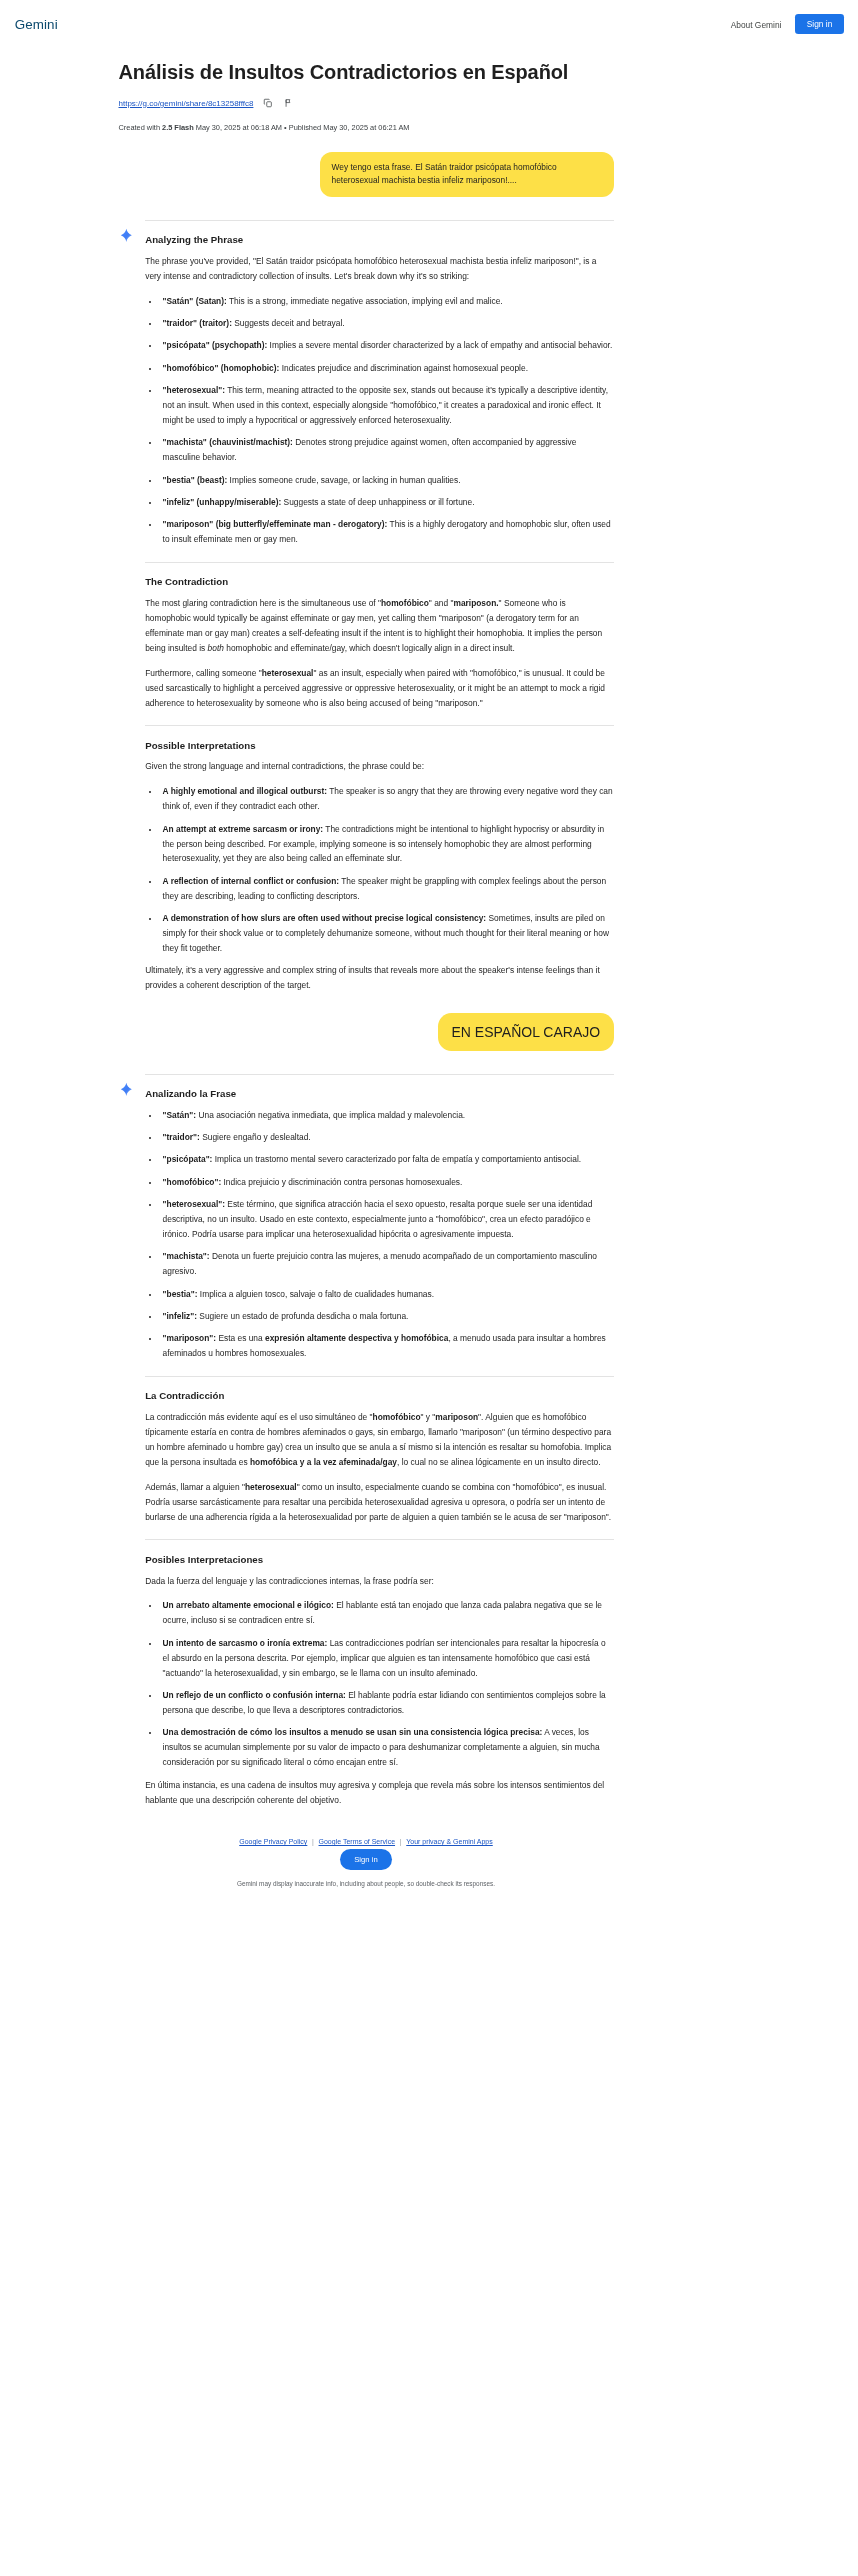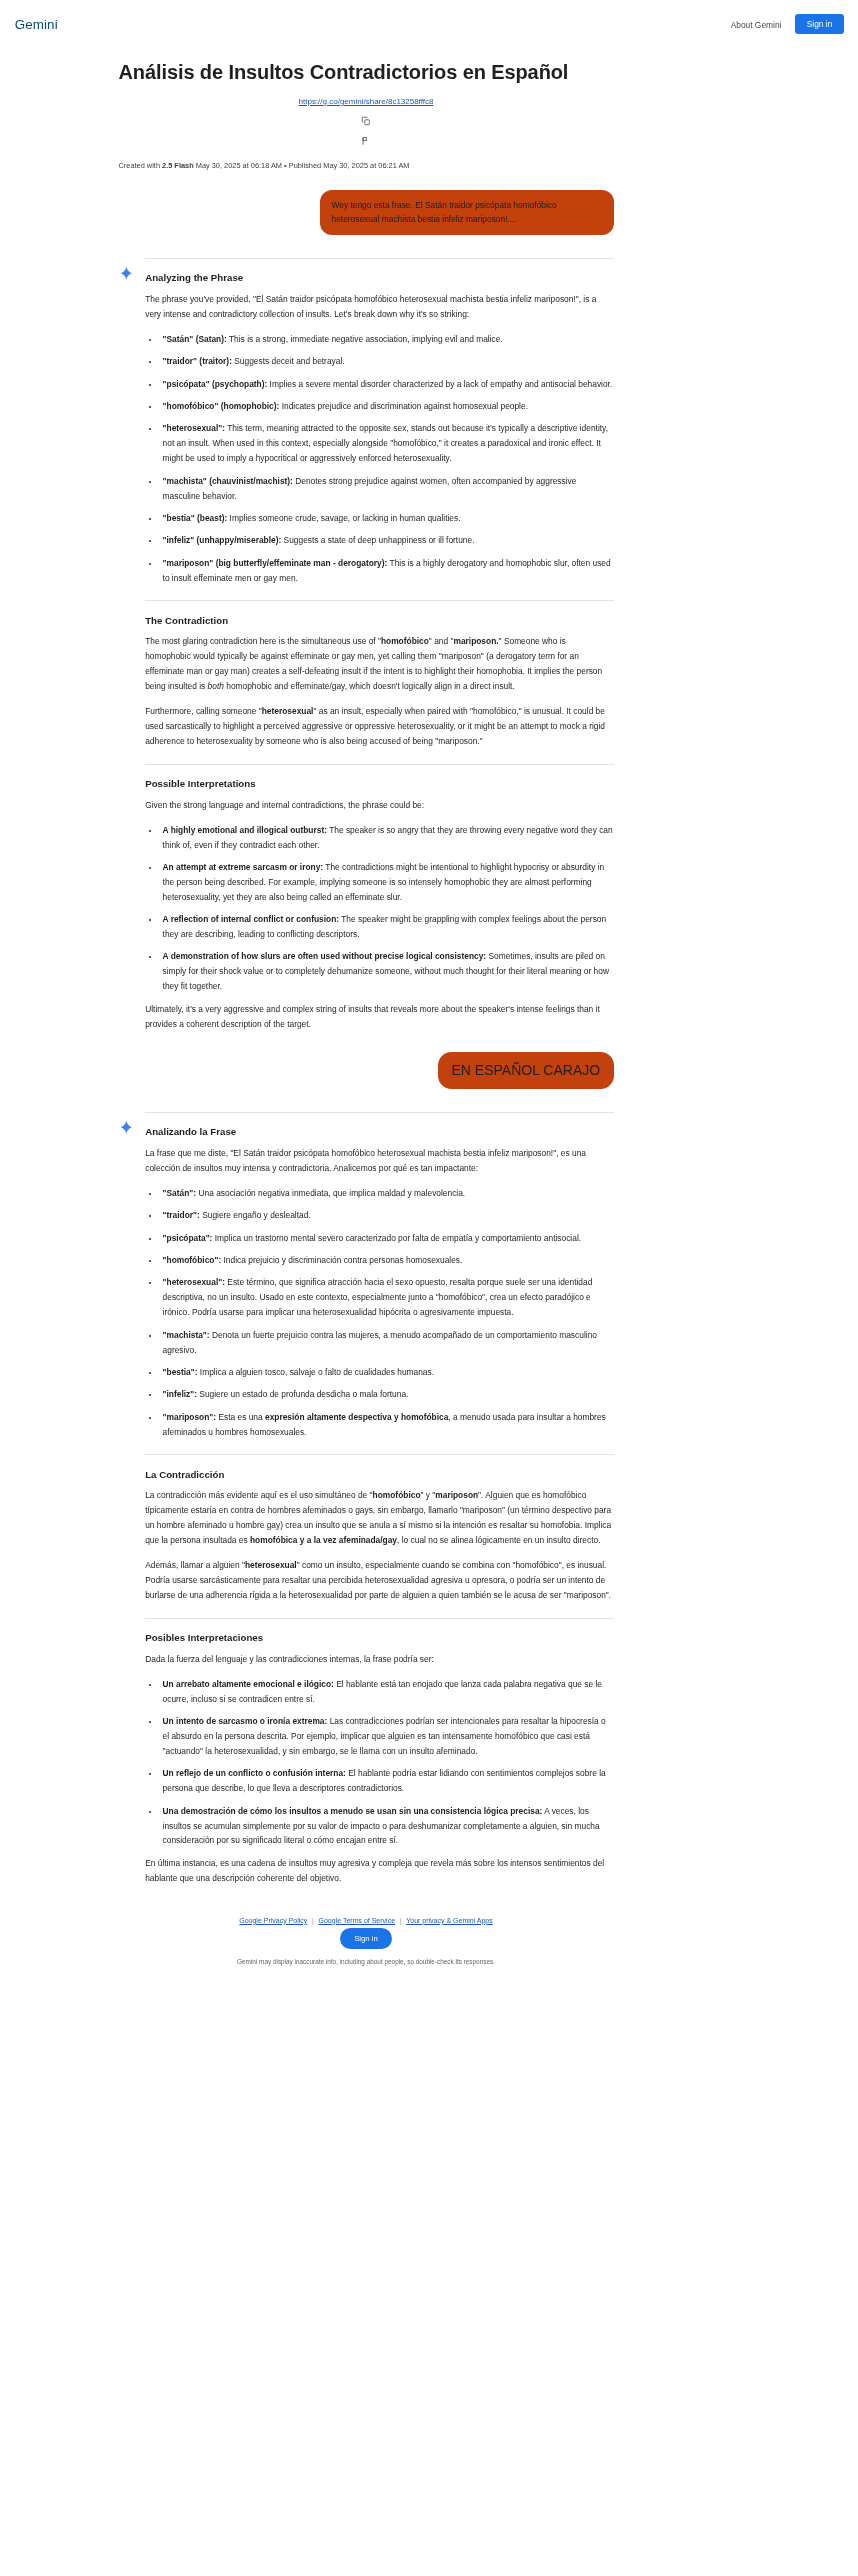--- a/index.html
+++ b/index.html
@@ -65,21 +65,20 @@
     line-height:1.25;
     margin:12px 0 0 0;
     color:#1f1f1f;
     letter-spacing:-0.1px;
   }
   .share-row{
     display:flex;
     align-items:center;
     gap:8.7px;
     margin-top:12px;
-    flex-direction:column;
   }
   .share-url{
     font-size:8px;
     color:#1b55c4;
     text-decoration:underline;
   }
   .icon-btn{
     width:12px;
     height:12px;
     display:inline-flex;
@@ -96,21 +95,21 @@
   .meta-line b{ font-weight:bold; }
 
   
   .user-row{
     display:flex;
     justify-content:flex-end;
     margin-top:20px;
     padding-right:0;
   }
   .user-bubble{
-    background:#c2410c;
+    background:#fde047;
     border-radius:12px;
     padding:8.7px 12px;
     font-size:8.4px;
     line-height:1.62;
     color:#1f1f1f;
     max-width:294px;
   }
   .user-bubble.short{
     padding:7.4px 13.4px;
     font-size:14px;
@@ -313,21 +312,20 @@
               <stop offset="55%" stop-color="#3f7cf5"></stop>
               <stop offset="100%" stop-color="#8ab4f8"></stop>
             </linearGradient>
           </defs>
           <path d="M12 1.2c.9 4.6 3.4 8.2 9 10.8-5.6 2.6-8.1 6.2-9 10.8-.9-4.6-3.4-8.2-9-10.8 5.6-2.6 8.1-6.2 9-10.8z" fill="url(#g2)"></path>
         </svg>
       </span>
 
       <div class="model-body">
         <h2 class="sec">Analizando la Frase</h2>
-        <p class="body">La frase que me diste, "El Satán traidor psicópata homofóbico heterosexual machista bestia infeliz mariposon!", es una colección de insultos muy intensa y contradictoria. Analicemos por qué es tan impactante:</p>
 
         <ul class="blist">
           <li><b>"Satán":</b><span> Una asociación negativa inmediata, que implica maldad y malevolencia.</span></li>
           <li><b>"traidor":</b><span> Sugiere engaño y deslealtad.</span></li>
           <li><b>"psicópata":</b><span> Implica un trastorno mental severo caracterizado por falta de empatía y comportamiento antisocial.</span></li>
           <li><b>"homofóbico":</b><span> Indica prejuicio y discriminación contra personas homosexuales.</span></li>
           <li><b>"heterosexual":</b><span> Este término, que significa atracción hacia el sexo opuesto, resalta porque suele ser una identidad descriptiva, no un insulto. Usado en este contexto, especialmente junto a "homofóbico", crea un efecto paradójico e irónico. Podría usarse para implicar una heterosexualidad hipócrita o agresivamente impuesta.</span></li>
           <li><b>"machista":</b><span> Denota un fuerte prejuicio contra las mujeres, a menudo acompañado de un comportamiento masculino agresivo.</span></li>
           <li><b>"bestia":</b><span> Implica a alguien tosco, salvaje o falto de cualidades humanas.</span></li>
           <li><b>"infeliz":</b><span> Sugiere un estado de profunda desdicha o mala fortuna.</span></li>

